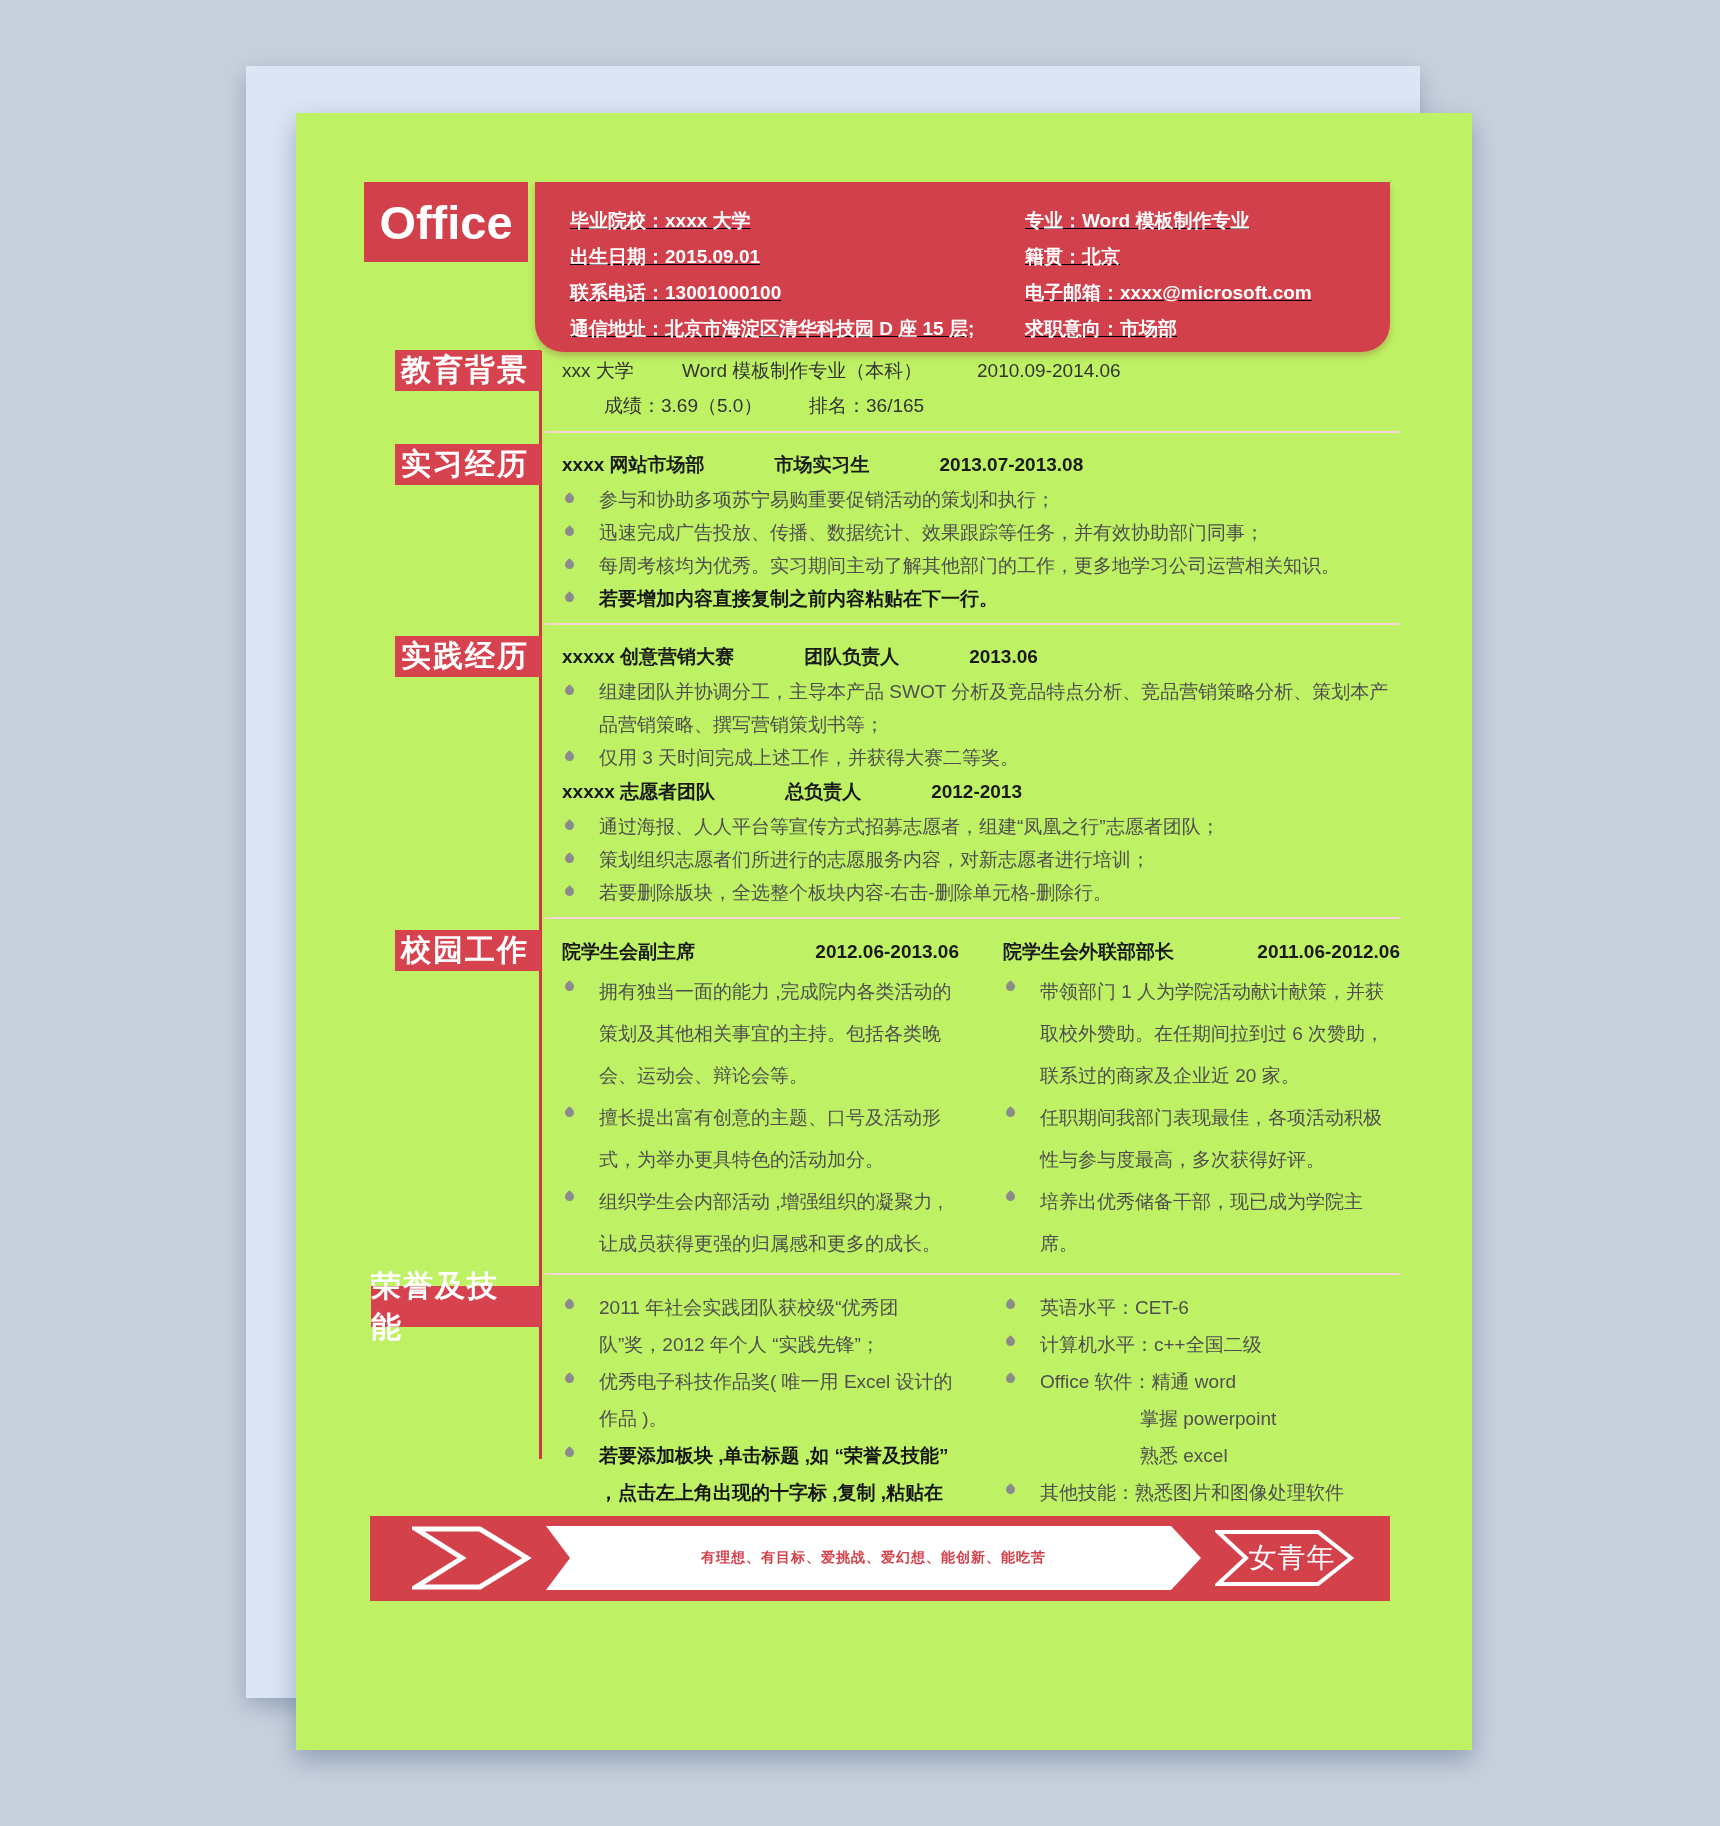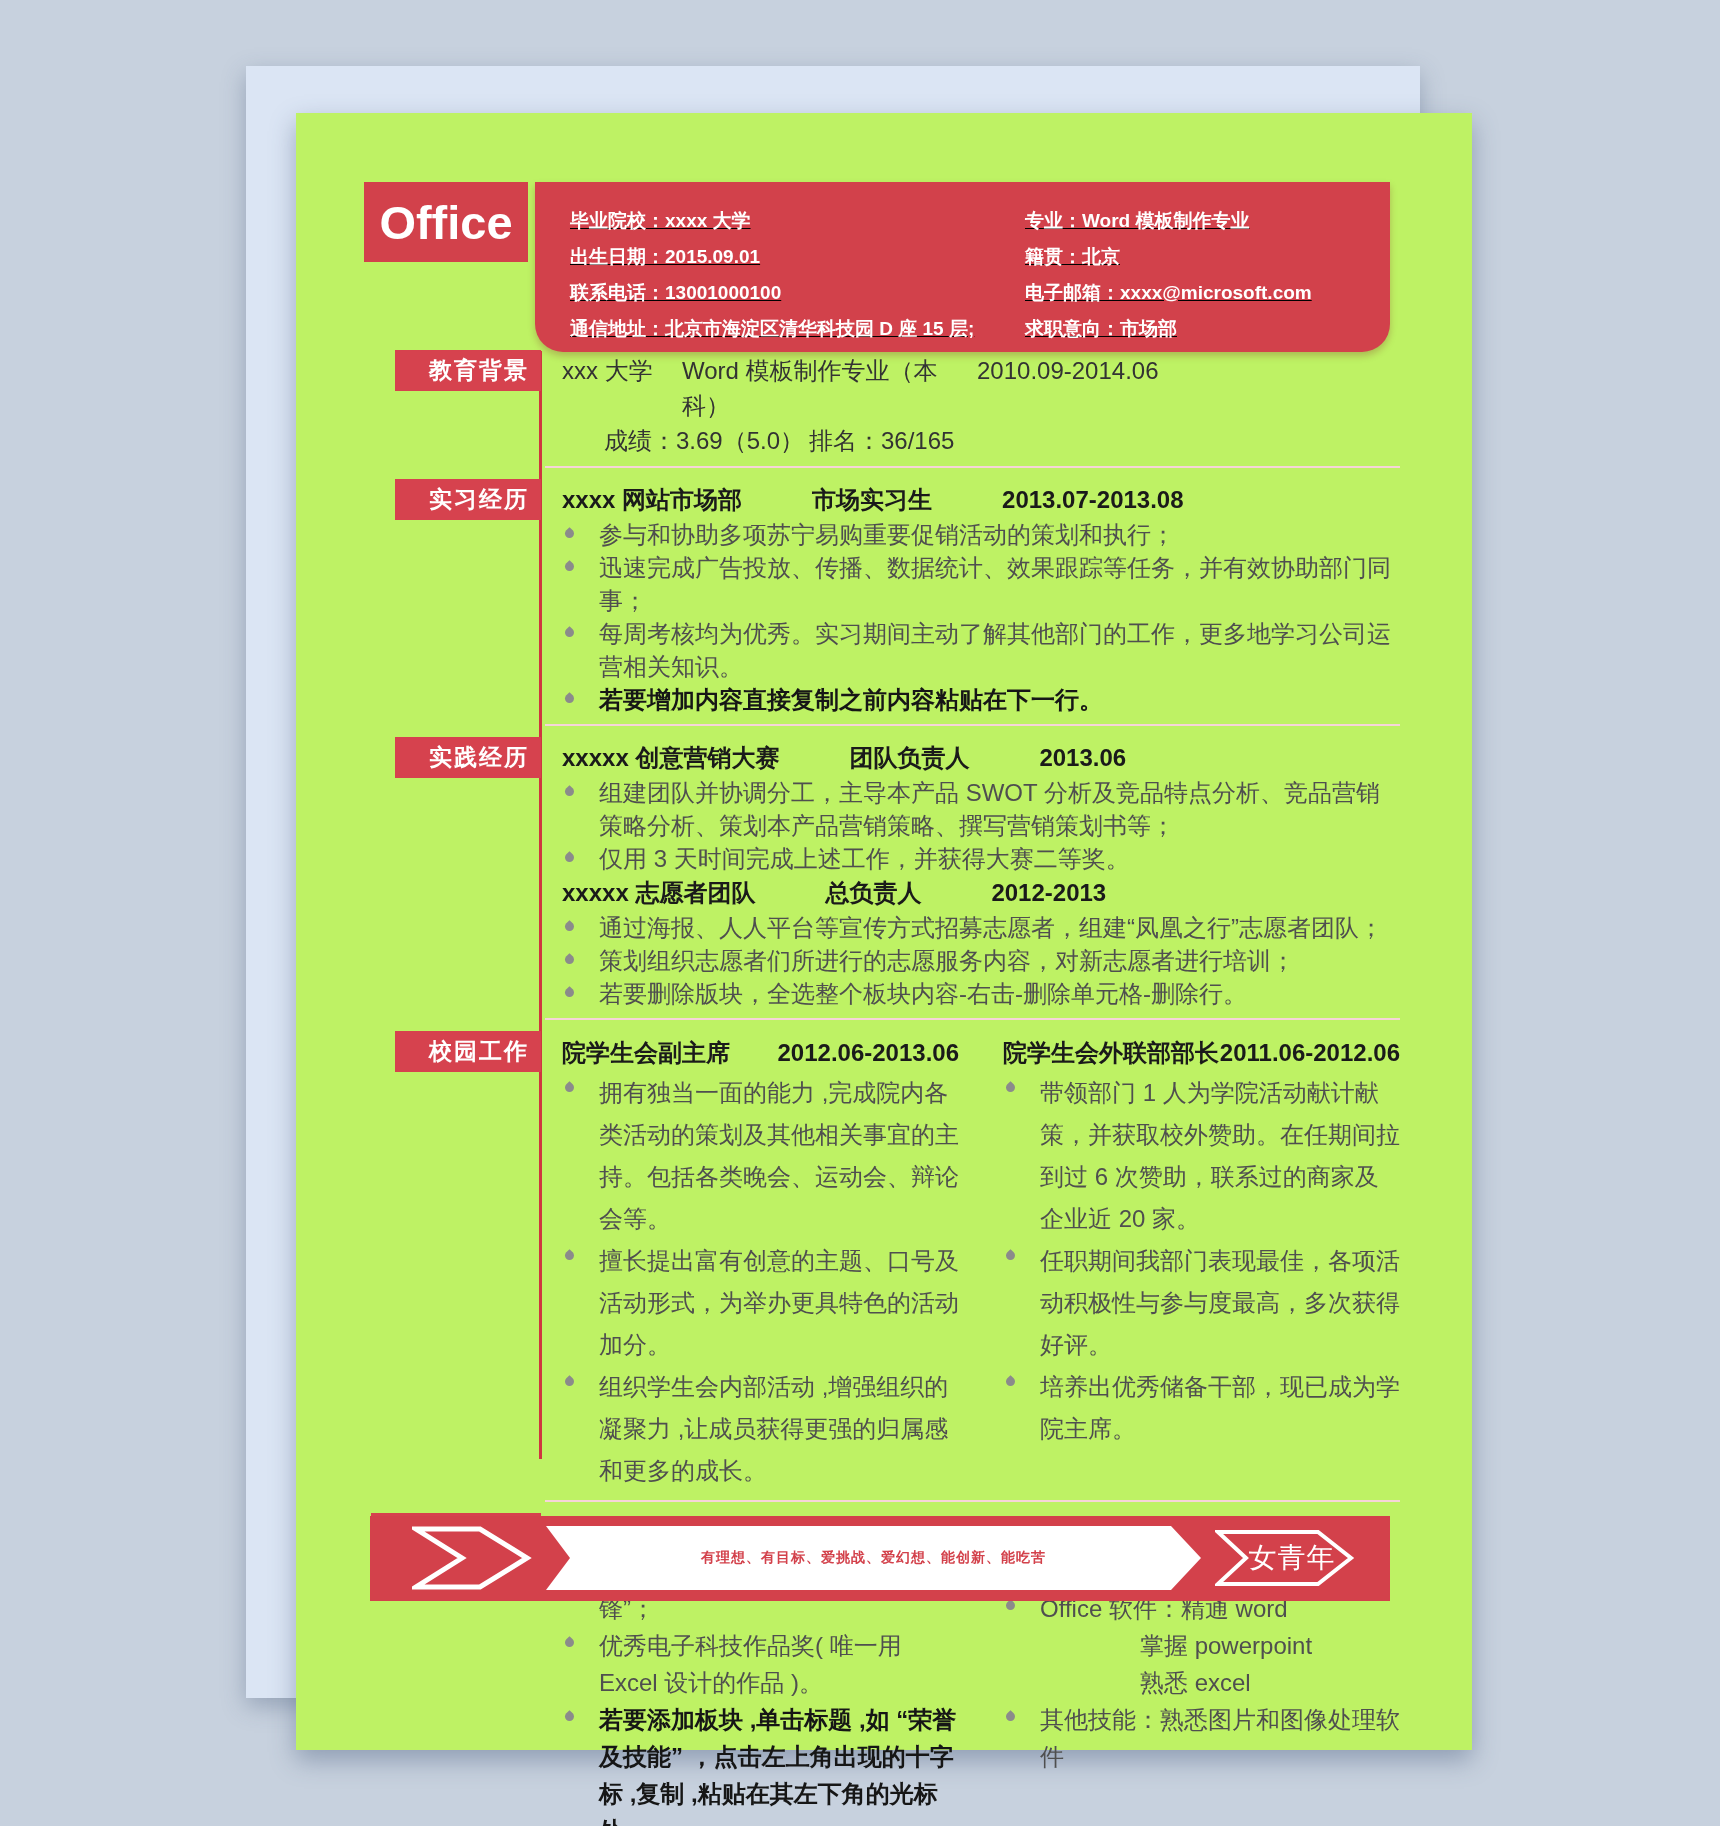--- a/index.html
+++ b/index.html
@@ -34,26 +34,26 @@
   .contact-col.right{width:360px;}
   .contact-row{color:#fff;font-size:19px;font-weight:bold;line-height:36px;white-space:nowrap;}
   
   .v-rule{position:absolute;left:243px;top:238px;width:3px;height:1108px;background:#cf3640;}
   .sections{position:absolute;left:99px;top:237px;width:1005px;}
   .sec{display:grid;grid-template-columns:146px 1fr;column-gap:21px;position:relative;
        padding-bottom:10px;margin-bottom:11px;}
   .sec.has-sep::after{content:"";position:absolute;left:150px;right:0;bottom:0;
        border-top:2px solid #f6d5d8;}
   .sec-label{
-    height:41px;background:#d6424e;color:#fff;font-size:23px;font-weight:bold;
+    height:41px;background:#d6424e;color:#fff;font-size:30px;font-weight:bold;
     display:flex;align-items:center;justify-content:flex-end;
     padding-right:12px;letter-spacing:2px;align-self:start;justify-self:stretch;
   }
   .sec-label.wide{width:170px;justify-self:end;}
-  .sec-content{color:#4f4f4f;font-size:24px;padding-top:3px;}
+  .sec-content{color:#4f4f4f;font-size:19px;padding-top:3px;}
   .edu-row{display:flex;line-height:35px;color:#333;}
   .edu-row .c1{width:120px;}
   .edu-row .c2{width:295px;}
   .edu-row .g1{width:205px;margin-left:42px;}
   .h-row{display:flex;font-weight:bold;color:#1a1a1a;line-height:36px;}
   .h-row span{margin-right:70px;white-space:nowrap;}
   .h-row span:last-child{margin-right:0;}
   .bullet{display:flex;align-items:flex-start;line-height:33px;}
   .bicon{flex:0 0 37px;padding-top:11px;}
   .drop{display:block;width:9px;height:9px;background:#8b8b8b;

